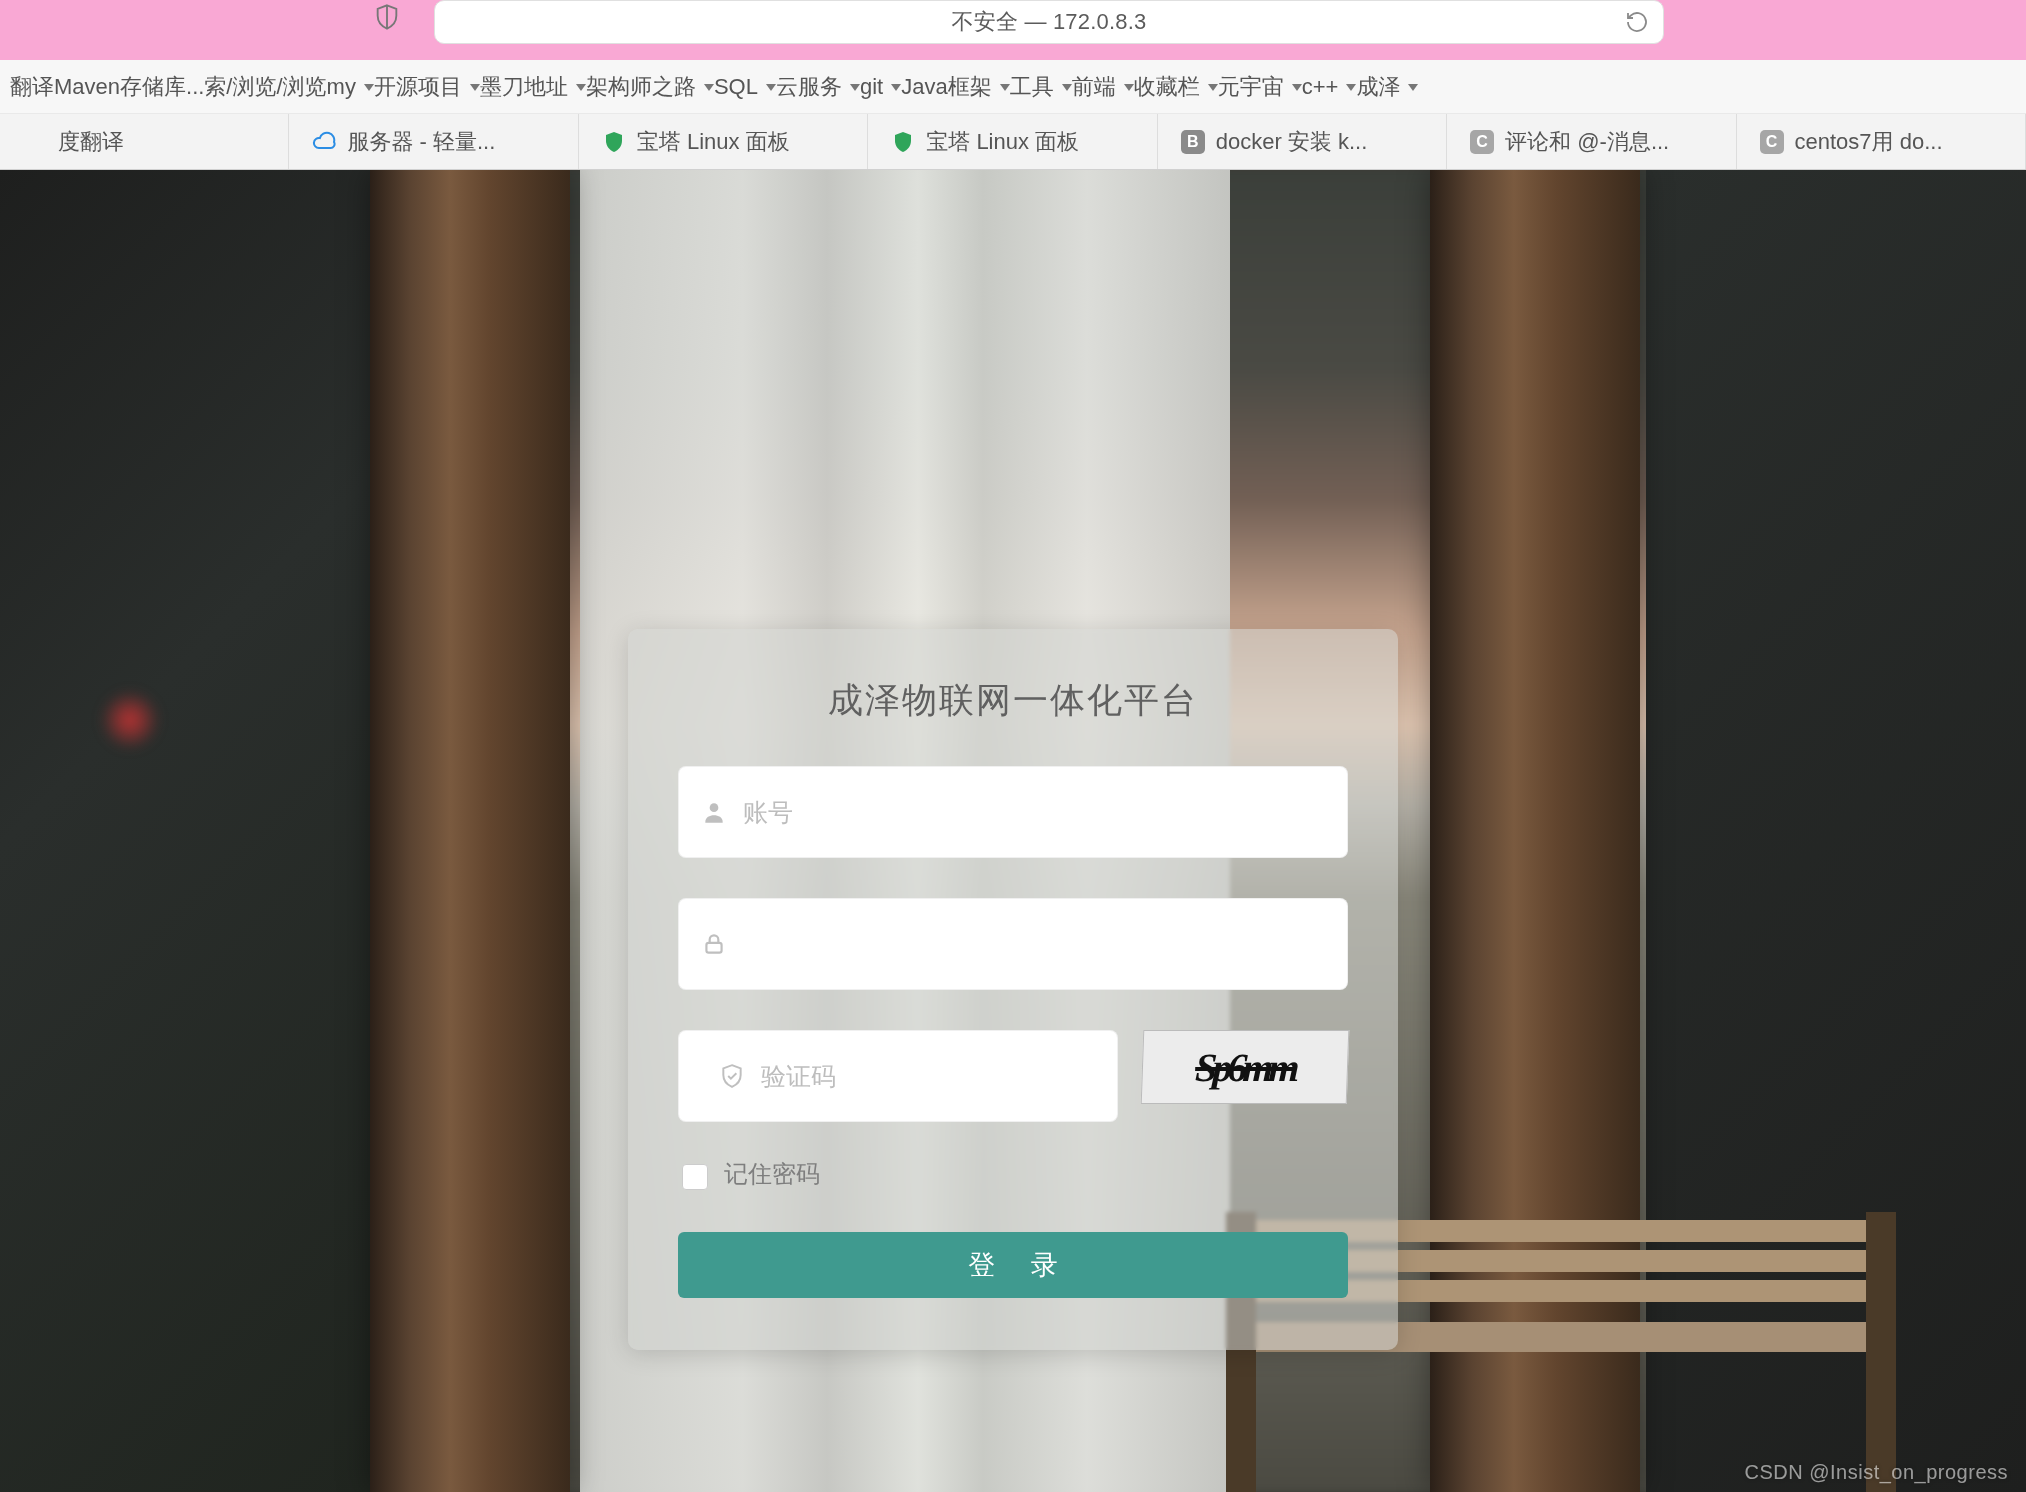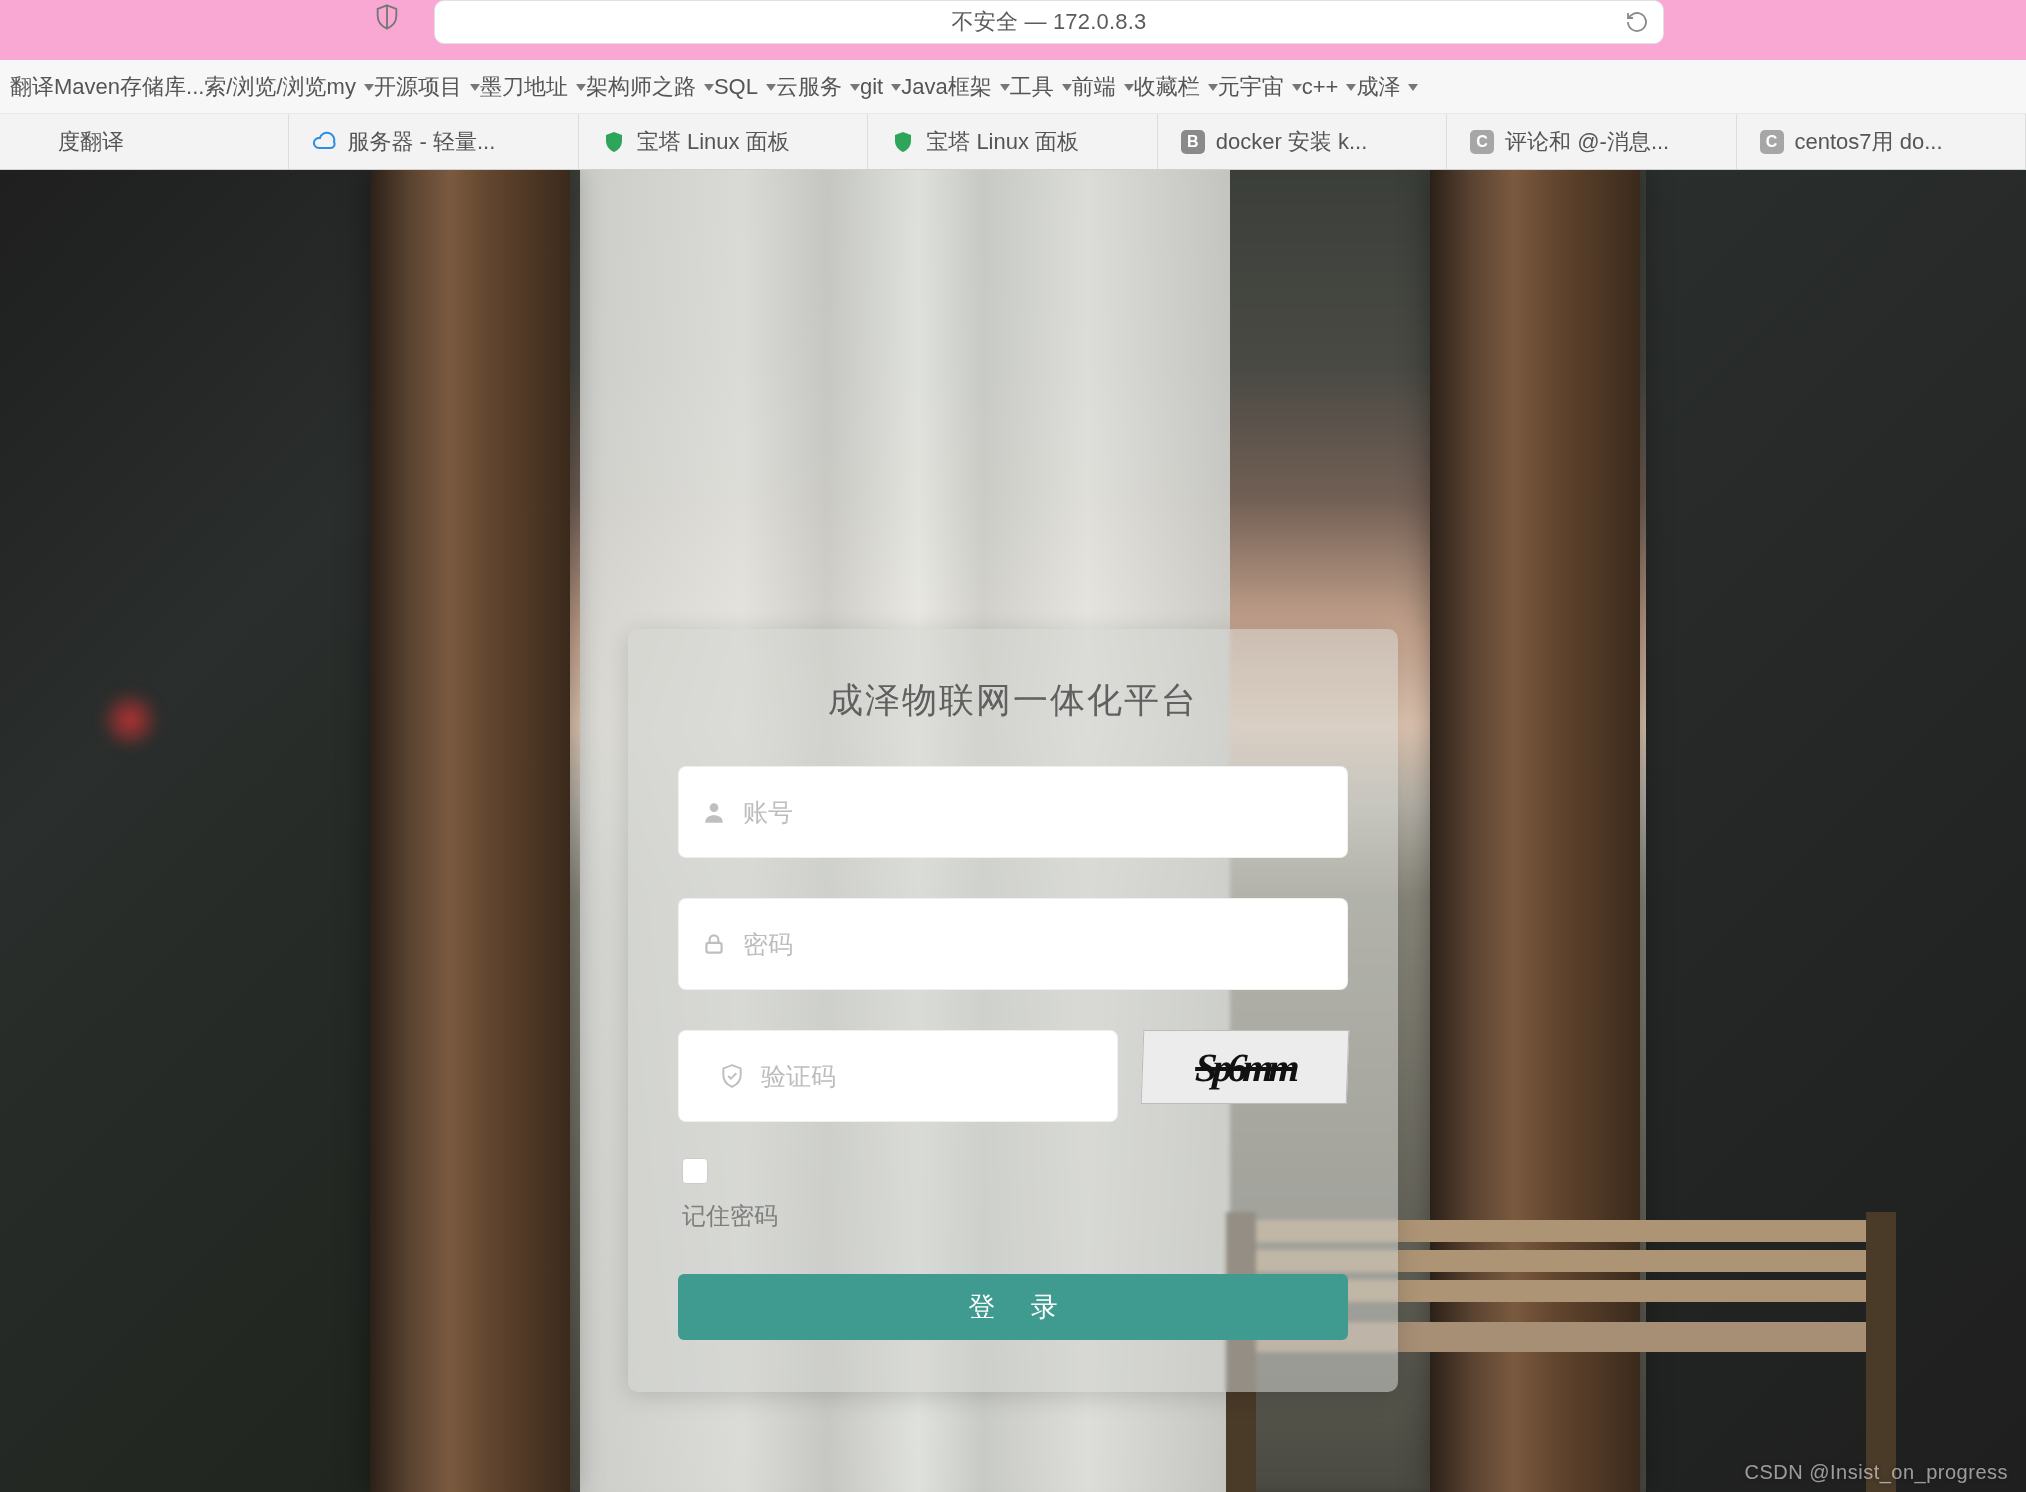--- a/index.html
+++ b/index.html
@@ -182,24 +182,23 @@
       width: 206px; height: 74px; background:#ececec;
       border:1px solid #bbb;
       font-family: cursive; font-size: 40px; font-style: italic;
       display:flex; align-items:center; justify-content:center;
       color:#111; letter-spacing:-5px;
       transform: skewX(-2deg);
       font-weight:700;
       text-decoration: line-through;
     }
     .remember-row {
-      display:flex; align-items:flex-start; gap:16px;
+      display:flex; align-items:flex-end; gap:16px;
       margin-bottom: 42px;
       padding-left: 4px;
-      flex-direction: column;
     }
     .remember-check {
       width:26px; height:26px; background:#fff;
       border:1px solid #ccc; border-radius:4px;
     }
     .remember-label { color:#7e7e7e; font-size:24px; }
     .login-btn {
       width:100%; height:66px;
       background: #3f9a8f;
       color:#fff; font-size:27px; letter-spacing:14px;
@@ -377,21 +376,20 @@
       <input type="text" placeholder="账号" style="">
     </div>
 
     <div class="field">
       <span class="field-icon">
         <svg width="26" height="26" viewBox="0 0 24 24" fill="none" stroke="currentColor" stroke-width="2">
             <rect x="5" y="11" width="14" height="9" rx="2"></rect>
             <path d="M8 11V8a4 4 0 0 1 8 0v3"></path>
           </svg>
       </span>
-      <input type="password" placeholder="密码" style="">
     </div>
 
     <div class="captcha-row">
       <div class="field captcha-field">
         <span class="field-icon">
           <svg width="26" height="26" viewBox="0 0 24 24" fill="none" stroke="currentColor" stroke-width="1.8">
               <path d="M12 2l8 3v6c0 5-3.5 9-8 11-4.5-2-8-6-8-11V5l8-3z"></path>
               <path d="M8.5 12l2.5 2.5L16 9.5"></path>
             </svg>
         </span>

